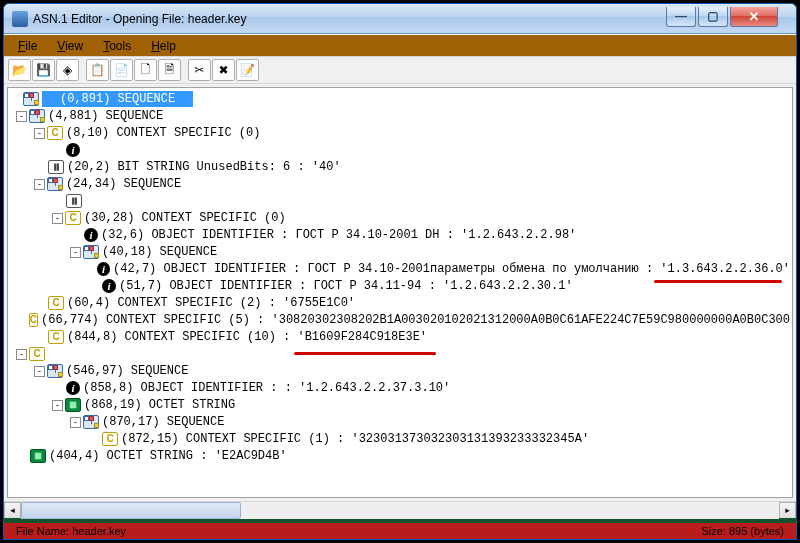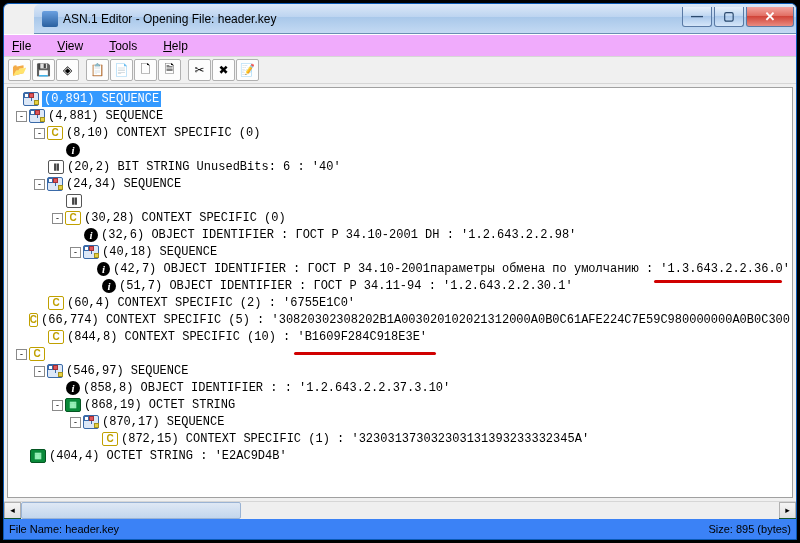--- a/index.html
+++ b/index.html
@@ -1,51 +1,51 @@
 <!DOCTYPE html>
 <html><head>
 <meta charset="utf-8">
 <style>
   * { margin: 0; padding: 0; box-sizing: border-box; }
   body { font-family: "Segoe UI", Tahoma, sans-serif; font-size: 12px; background: #000; width: 800px; height: 543px; position: relative; overflow: hidden; }
   .window { position: absolute; left: 3px; top: 3px; width: 794px; height: 537px; background: #f0f0f0; border: 1px solid #0a59b5; border-radius: 6px 6px 0 0; box-shadow: 0 0 0 3px rgba(0,0,0,0.25); display: flex; flex-direction: column; }
-  .titlebar { height: 30px; background: linear-gradient(#dce8f7,#bcd4f0 45%,#a9c8ea 46%,#c4daf3); display: flex; align-items: center; padding: 0 0 0 8px; border-radius: 6px 6px 0 0; border-bottom: 1px solid #6b8fb3; margin-left: 30px; }
+  .titlebar { height: 30px; background: linear-gradient(#dce8f7,#bcd4f0 45%,#a9c8ea 46%,#c4daf3); display: flex; align-items: center; padding: 0 16px 0 8px; border-radius: 6px 6px 0 0; border-bottom: 1px solid #6b8fb3; }
   .titlebar .icon { width: 16px; height: 16px; margin-right: 5px; background: linear-gradient(#6aa0e0,#2a609f); border-radius: 2px; }
   .titlebar .title { flex: 1; color: #000; font-size: 12px; }
   .winbtns { display: flex; gap: 2px; margin-right: 2px; margin-top: -4px; }
   .winbtn { width: 30px; height: 20px; border: 1px solid #5a7aa5; border-top: none; border-radius: 0 0 3px 3px; display: flex; align-items: center; justify-content: center; font-family: Arial; }
   .winbtn.min, .winbtn.max { background: linear-gradient(#e8f1fb,#c1d8f2 45%,#a7c6ea 46%,#d5e6f9); color: #2b4a6f; font-size: 12px; font-weight: bold; }
   .winbtn.close { width: 48px; background: linear-gradient(#f3a5a0,#e27065 45%,#cf3f34 46%,#e98b81); color: #fff; font-size: 13px; font-weight: bold; }
-  .menubar { height: 22px; background: #f0abfc; display: flex; align-items: center; padding: 0 0; gap: 10px; border-top: 1px solid #fff; }
+  .menubar { height: 22px; background: #a16207; display: flex; align-items: center; padding: 0 6px; gap: 4px; border-top: 1px solid #fff; }
   .menuitem { padding: 2px 8px; cursor: default; }
   .menuitem u { text-decoration: underline; }
   .toolstrip { height: 28px; background: #f0f0f0; border-top: 1px solid #d6d6d6; border-bottom: 1px solid #d6d6d6; display: flex; align-items: center; padding: 0 4px; gap: 1px; }
   .tbtn { width: 23px; height: 22px; border: 1px solid #b0b0b0; background: #fdfdfd; border-radius: 2px; display: flex; align-items: center; justify-content: center; font-size: 12px; cursor: default; }
   .tsep { width: 5px; }
   .treewrap { flex: 1; background: #fff; margin: 3px; border: 1px solid #a0a0a0; overflow: auto; font-family: "Courier New", monospace; font-size: 12px; line-height: 16px; position: relative; }
   .tree { padding: 2px 2px 2px 2px; white-space: nowrap; }
   .row { display: flex; align-items: center; height: 16px; margin: 1px 0; }
   .ind { display: inline-block; }
   .toggle { width: 11px; height: 11px; border: 1px solid #8a8a8a; background: #fff; display: inline-flex; align-items: center; justify-content: center; font-size: 9px; line-height: 9px; color: #000; margin-right: 2px; font-family: monospace; }
   .noexp { width: 13px; display: inline-block; }
   .ico { width: 16px; height: 14px; display: inline-flex; align-items: center; justify-content: center; margin-right: 3px; font-weight: bold; font-size: 10px; border-radius: 2px; font-family: Arial; }
   .ico.seq { background: #dde8f7; border: 1px solid #3a6aa8; color: #1a3d6b; }
   .ico.seq::after { content: ""; }
   .ico.ctx { background: #fff; border: 1px solid #c0a000; color: #c0a000; }
   .ico.oid { background: #000; color: #fff; border-radius: 50%; width: 14px; height: 14px; font-family: "Times New Roman"; font-style: italic; font-size: 11px; }
   .ico.bit { background: #fff; border: 1px solid #555; color: #000; letter-spacing: -1px; font-size: 7px; }
   .ico.oct { background: #0a8a3a; border: 1px solid #055522; color: #9ff5bf; font-size: 8px; }
   .txt { }
-  .sel { background: #3399ff; color: #fff; padding: 0 2px; }
+  .sel { background: #3399ff; color: #fff; padding: 0 18px; }
   .underline-red { position: absolute; height: 3px; background: #d00000; border-radius: 2px; }
   .hscroll { height: 17px; background: #f0f0f0; border-top: 1px solid #d6d6d6; display: flex; align-items: center; }
   .hscroll .btn { width: 17px; height: 17px; background: linear-gradient(#f5f5f5,#e0e0e0); border: 1px solid #b0b0b0; display: flex; align-items: center; justify-content: center; font-size: 9px; }
   .hscroll .track { flex: 1; height: 17px; background: #efefef; position: relative; }
   .hscroll .thumb { position: absolute; left: 0; top: 0; height: 17px; width: 220px; background: linear-gradient(#dfe8f4,#c3d6ed); border: 1px solid #9ab3d4; border-radius: 2px; }
-  .statusbar { height: 21px; background: #3b82f6; border-top: 1px solid #14532d; display: flex; align-items: center; padding: 0 5px; font-size: 11px; justify-content: space-between; }
+  .statusbar { height: 21px; background: #b91c1c; border-top: 5px solid #14532d; display: flex; align-items: center; padding: 0 12px; font-size: 11px; justify-content: space-between; }
   .seqglyph { display:inline-block; width:16px; height:13px; position:relative; }
   .seqglyph i { position:absolute; width:5px; height:5px; border:1px solid #3a6aa8; background:#fff; }
   .seqglyph i.a{ left:5px; top:0; background:#e0555a; border-color:#a03035;}
   .seqglyph i.b{ left:0; top:7;}
   .seqglyph i.c{ left:10px; top:7px; background:#e6d040; border-color:#a09020;}
   .seqglyph::before{content:"";position:absolute;left:7px;top:5px;width:1px;height:3px;background:#3a6aa8;}
 </style>
 </head>
 <body>
 

